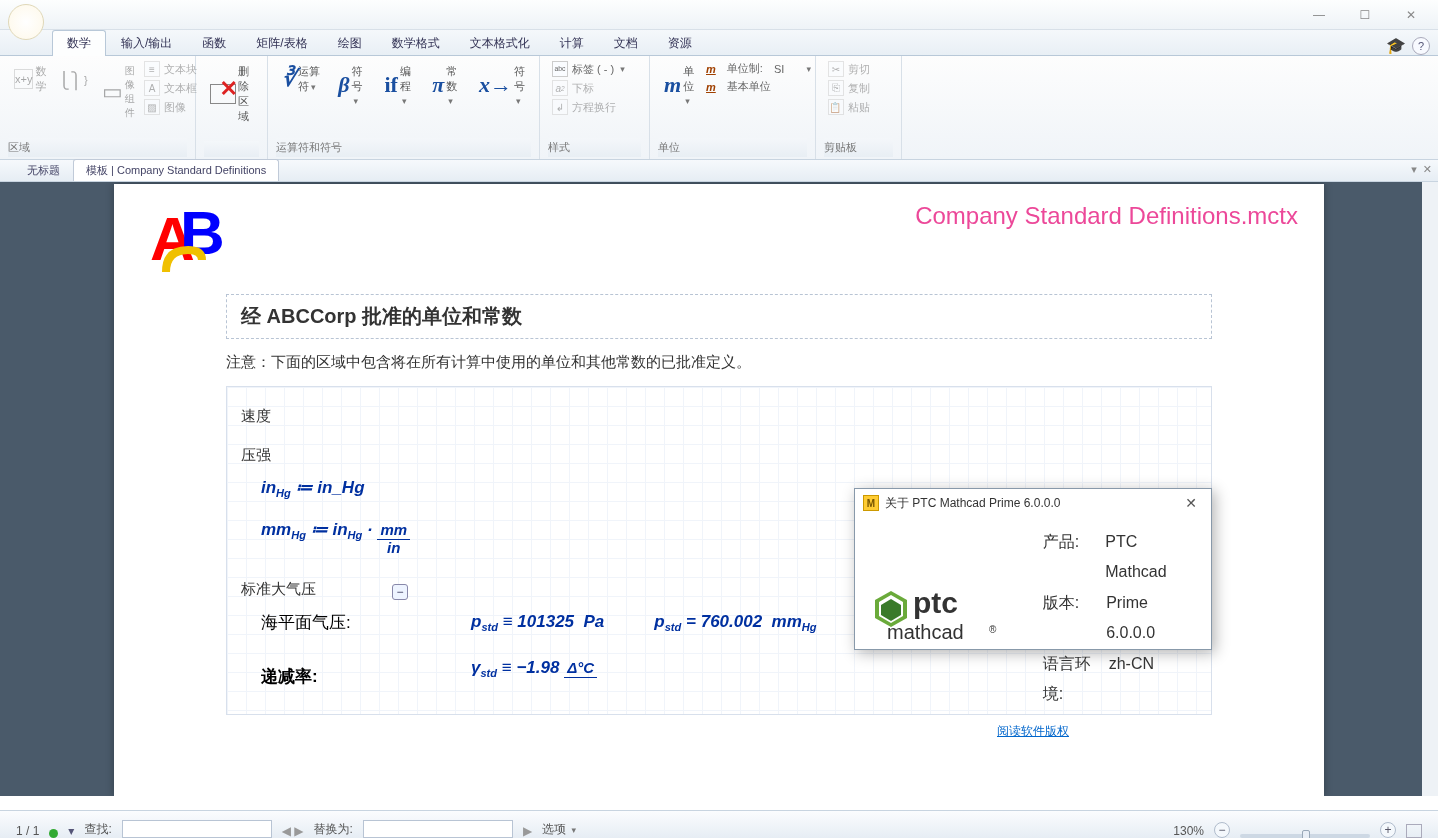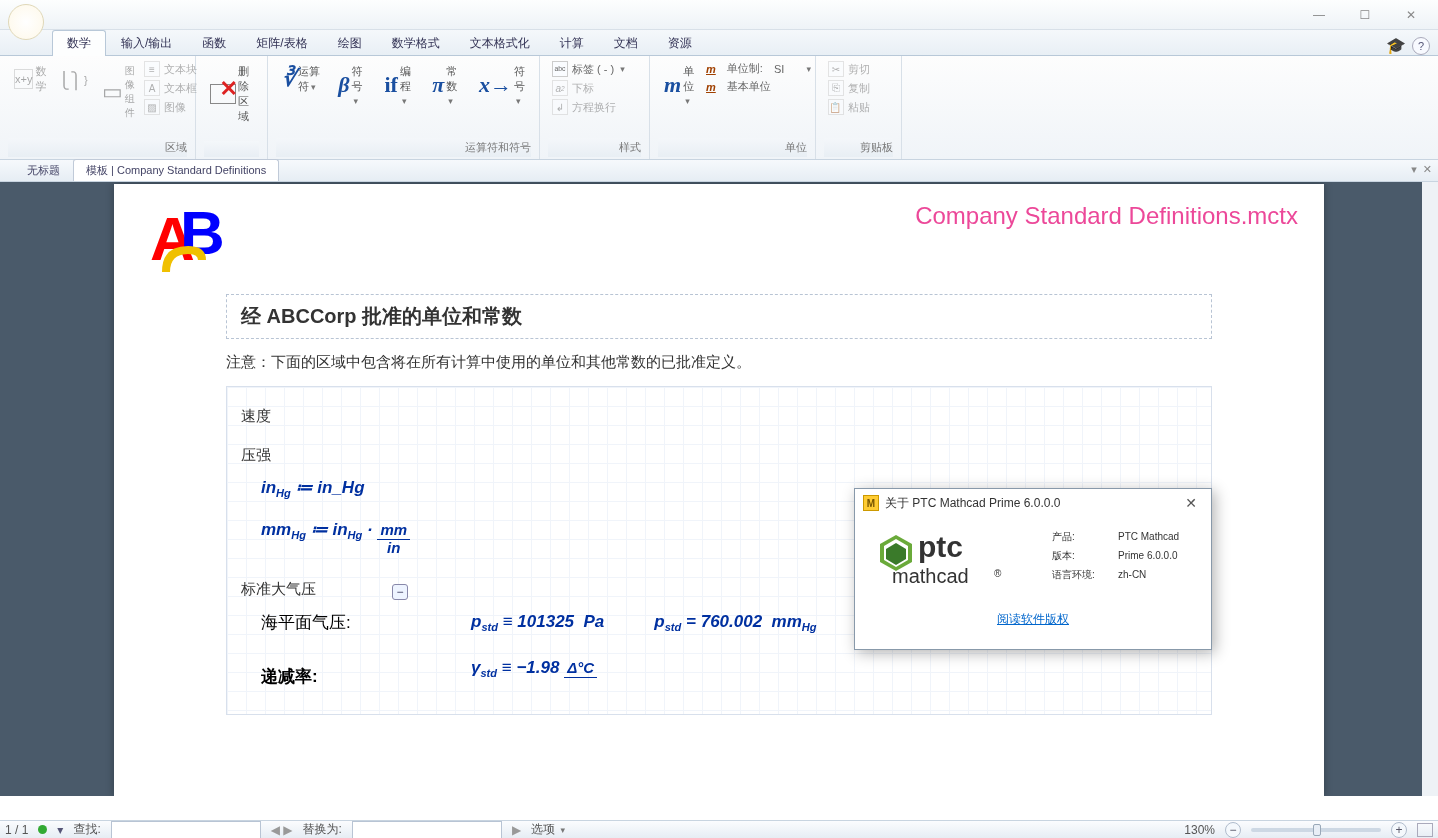--- a/index.html
+++ b/index.html
@@ -8,21 +8,21 @@
 .titlebar .wbtn{width:46px;height:22px;display:flex;align-items:center;justify-content:center;color:#888}
 .appbtn{position:absolute;top:4px;left:8px;width:36px;height:36px;border-radius:50%;background:radial-gradient(#fff,#fef8e8);border:1px solid #e0d8b8;z-index:10}
 .tabs{height:26px;background:linear-gradient(#f5f8fb,#e8eff5);display:flex;align-items:flex-end;padding-left:52px;border-bottom:1px solid #b8c8d8}
 .tab{padding:4px 14px;font-size:12px;color:#335;border:1px solid transparent;border-bottom:none;position:relative;top:1px}
 .tab.active{background:#fdfefe;border-color:#b8c8d8;border-radius:3px 3px 0 0}
 .topright{position:absolute;right:8px;top:36px;display:flex;gap:6px;align-items:center}
 .helpbtn{width:18px;height:18px;border:1px solid #aab;border-radius:50%;display:flex;align-items:center;justify-content:center;font-size:11px;color:#557;background:#f8faff}
 .ribbon{height:104px;background:linear-gradient(#fdfdfd,#f0f4f8);border-bottom:1px solid #c8d4e0;display:flex}
 .rgroup{border-right:1px solid #d8e0e8;padding:4px 8px 2px;display:flex;flex-direction:column;position:relative;height:100%}
 .rgroup .body{flex:1;display:flex;gap:4px;align-items:flex-start}
-.rgroup .label{text-align:right;font-size:11px;color:#777;padding:2px 0;background:linear-gradient(#f4f7fa,#e8eef4)}
+.rgroup .label{text-align:left;font-size:11px;color:#777;padding:2px 0;background:linear-gradient(#f4f7fa,#e8eef4)}
 .bigbtn{display:flex;align-items:center;gap:2px;padding:4px 6px;min-width:40px;font-size:11px;color:#555}
 .bigbtn.dim{opacity:.5}
 .bigicon{width:32px;height:32px;display:flex;align-items:center;justify-content:center;font-size:22px}
 .smallrow{display:flex;align-items:center;gap:4px;font-size:11px;color:#666;padding:1px 4px;white-space:nowrap}
 .smallrow.dim{opacity:.5}
 .smicon{width:16px;height:16px;display:inline-flex;align-items:center;justify-content:center;border:1px solid #ccc;font-size:10px;background:#fafcff}
 .stack{display:flex;flex-direction:column;gap:1px}
 .mathsym{font-family:"Cambria Math",serif;font-style:italic;font-size:22px;color:#1a4fa0;font-weight:bold}
 .dd{font-size:9px;color:#777;margin-left:2px}
 .doctabs{height:22px;background:linear-gradient(#f6f9fc,#e6edf4);border-bottom:1px solid #c8d4e0;display:flex;align-items:flex-end;padding-left:14px;position:relative}
@@ -41,26 +41,26 @@
 .mathregion h4{font-size:15px;font-weight:normal;margin:4px 0 8px}
 .mline{display:flex;align-items:center;gap:30px;padding:4px 20px;font-family:"Cambria Math","Times New Roman",serif;font-style:italic;font-weight:bold;color:#0030a0;font-size:17px;flex-wrap:wrap}
 .frac{display:inline-flex;flex-direction:column;align-items:center;font-size:15px;line-height:1.1}
 .frac .n{border-bottom:1.5px solid #0030a0;padding:0 3px}
 sub{font-size:.65em}
 .dialog{position:absolute;left:854px;top:488px;width:358px;height:162px;background:#fff;border:1px solid #8899aa;box-shadow:3px 3px 14px rgba(0,0,0,.3);z-index:50}
 .dialog .dtitle{height:28px;display:flex;align-items:center;padding:0 8px;font-size:12px;gap:6px}
 .dialog .dtitle .dclose{margin-left:auto;font-size:14px;color:#555;padding:2px 6px}
 .dialog .dbody{display:flex;padding:10px 14px;gap:23px}
 .plogo{width:160px;display:flex;flex-direction:column;align-items:center;justify-content:center}
-.dinfo{font-size:10px;line-height:1.9}
+.dinfo{font-size:16px;line-height:1.9}
 .dinfo .row{display:flex;gap:10px}
 .dinfo .k{width:56px;color:#333}
 .dlink{text-align:center;margin-top:4px}
 .dlink a{color:#0066cc;font-size:12px;text-decoration:underline}
-.statusbar{position:absolute;bottom:0;left:0;right:0;height:18px;background:linear-gradient(#fbfcfe,#e6edf4);border-top:1px solid #c8d4e0;display:flex;align-items:center;padding:0 5px;gap:10px;font-size:12px;color:#555}
+.statusbar{position:absolute;bottom:0;left:0;right:0;height:28px;background:linear-gradient(#fbfcfe,#e6edf4);border-top:1px solid #c8d4e0;display:flex;align-items:flex-end;padding:0 16px;gap:10px;font-size:12px;color:#555}
 .statusbar input{height:18px;border:1px solid #b8c4d4;background:#fff;font-size:11px;padding:0 4px}
 .greendot{width:9px;height:9px;border-radius:50%;background:#3a3}
 .zoomtrack{width:130px;height:4px;background:#cdd8e4;position:relative;border-radius:2px}
 .zoomthumb{position:absolute;left:62px;top:-4px;width:8px;height:12px;background:#e8eef6;border:1px solid #99a8b8;border-radius:2px}
 .zbtn{width:16px;height:16px;border:1px solid #b0bccc;border-radius:50%;display:flex;align-items:center;justify-content:center;background:#f4f8fc;font-size:12px;color:#556}
 .micon{width:16px;height:16px;background:#ffcc33;border:1px solid #cc9900;display:flex;align-items:center;justify-content:center;font-size:10px;font-weight:bold;color:#775500}
 </style>
 </head>
 <body>
 

